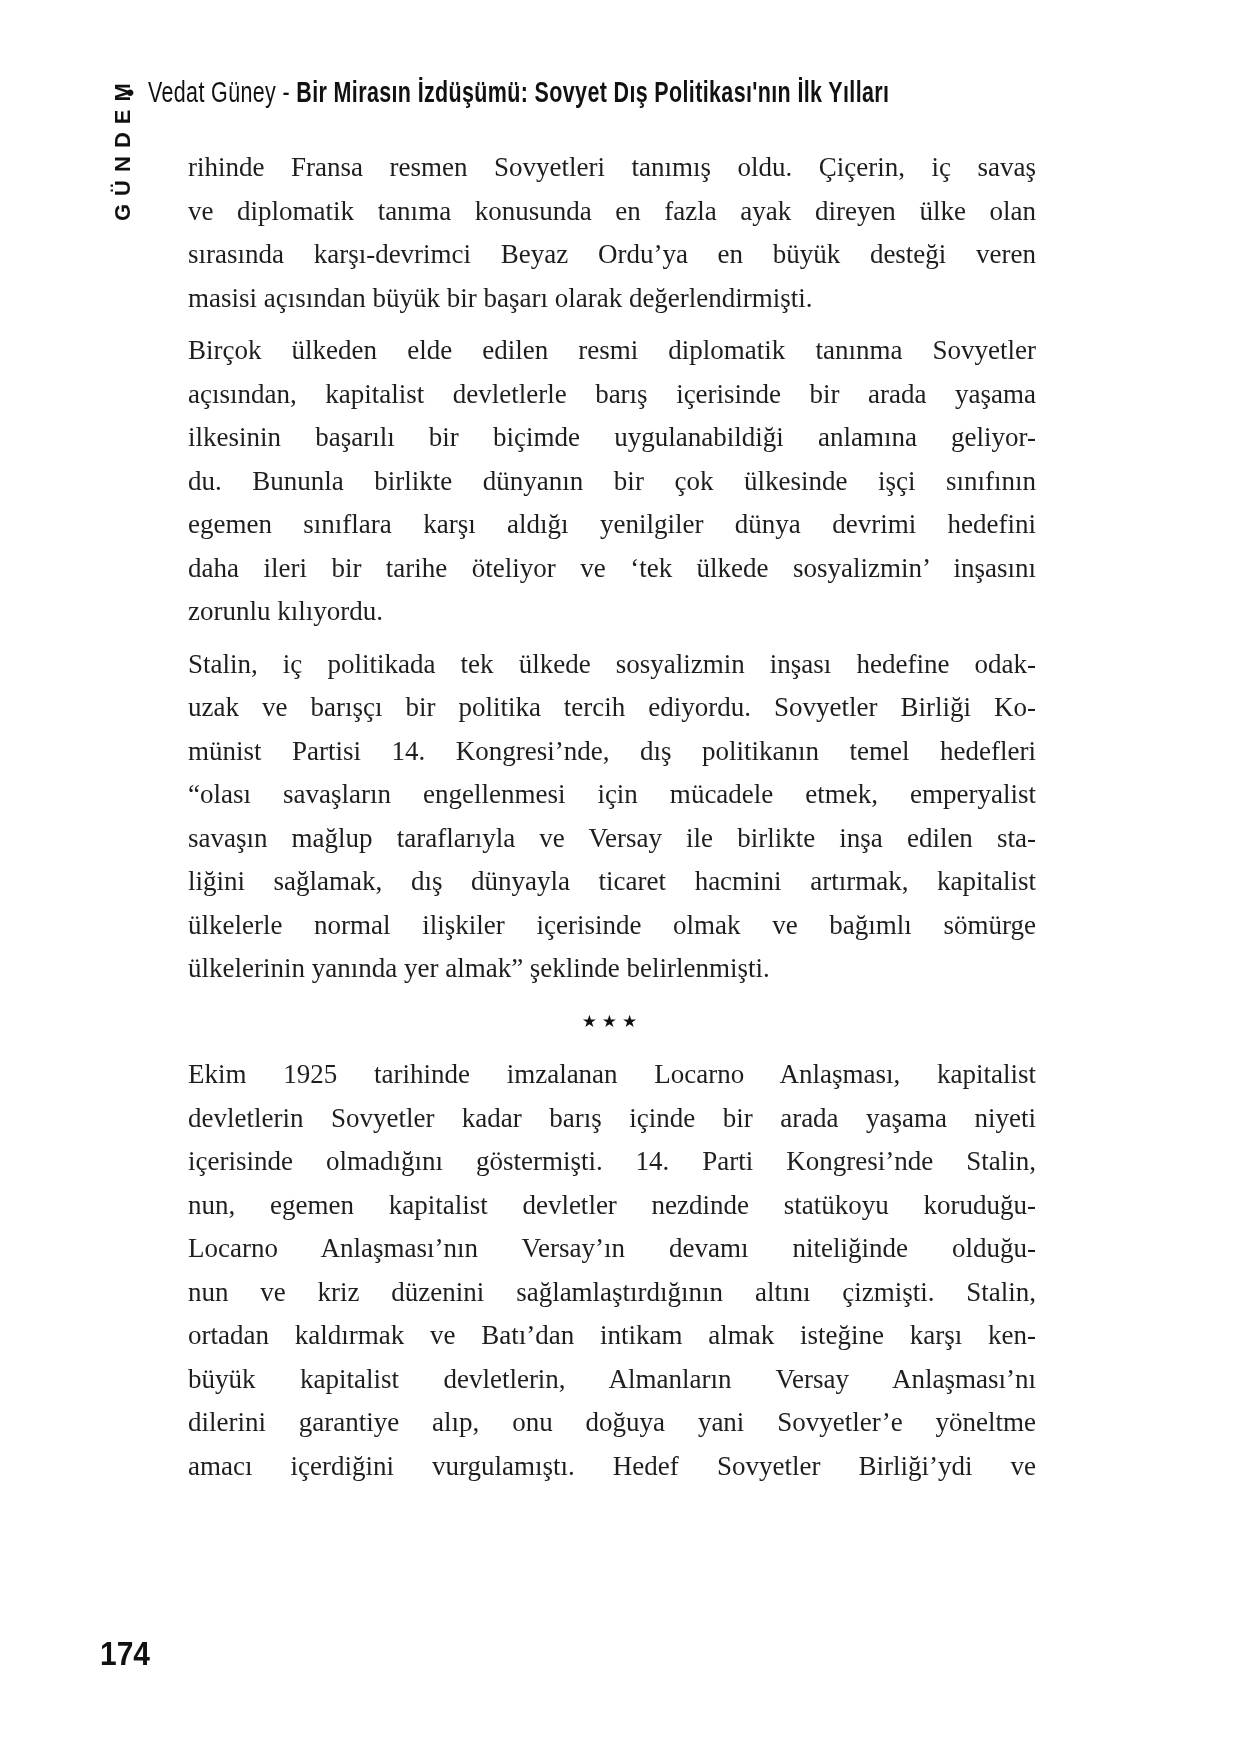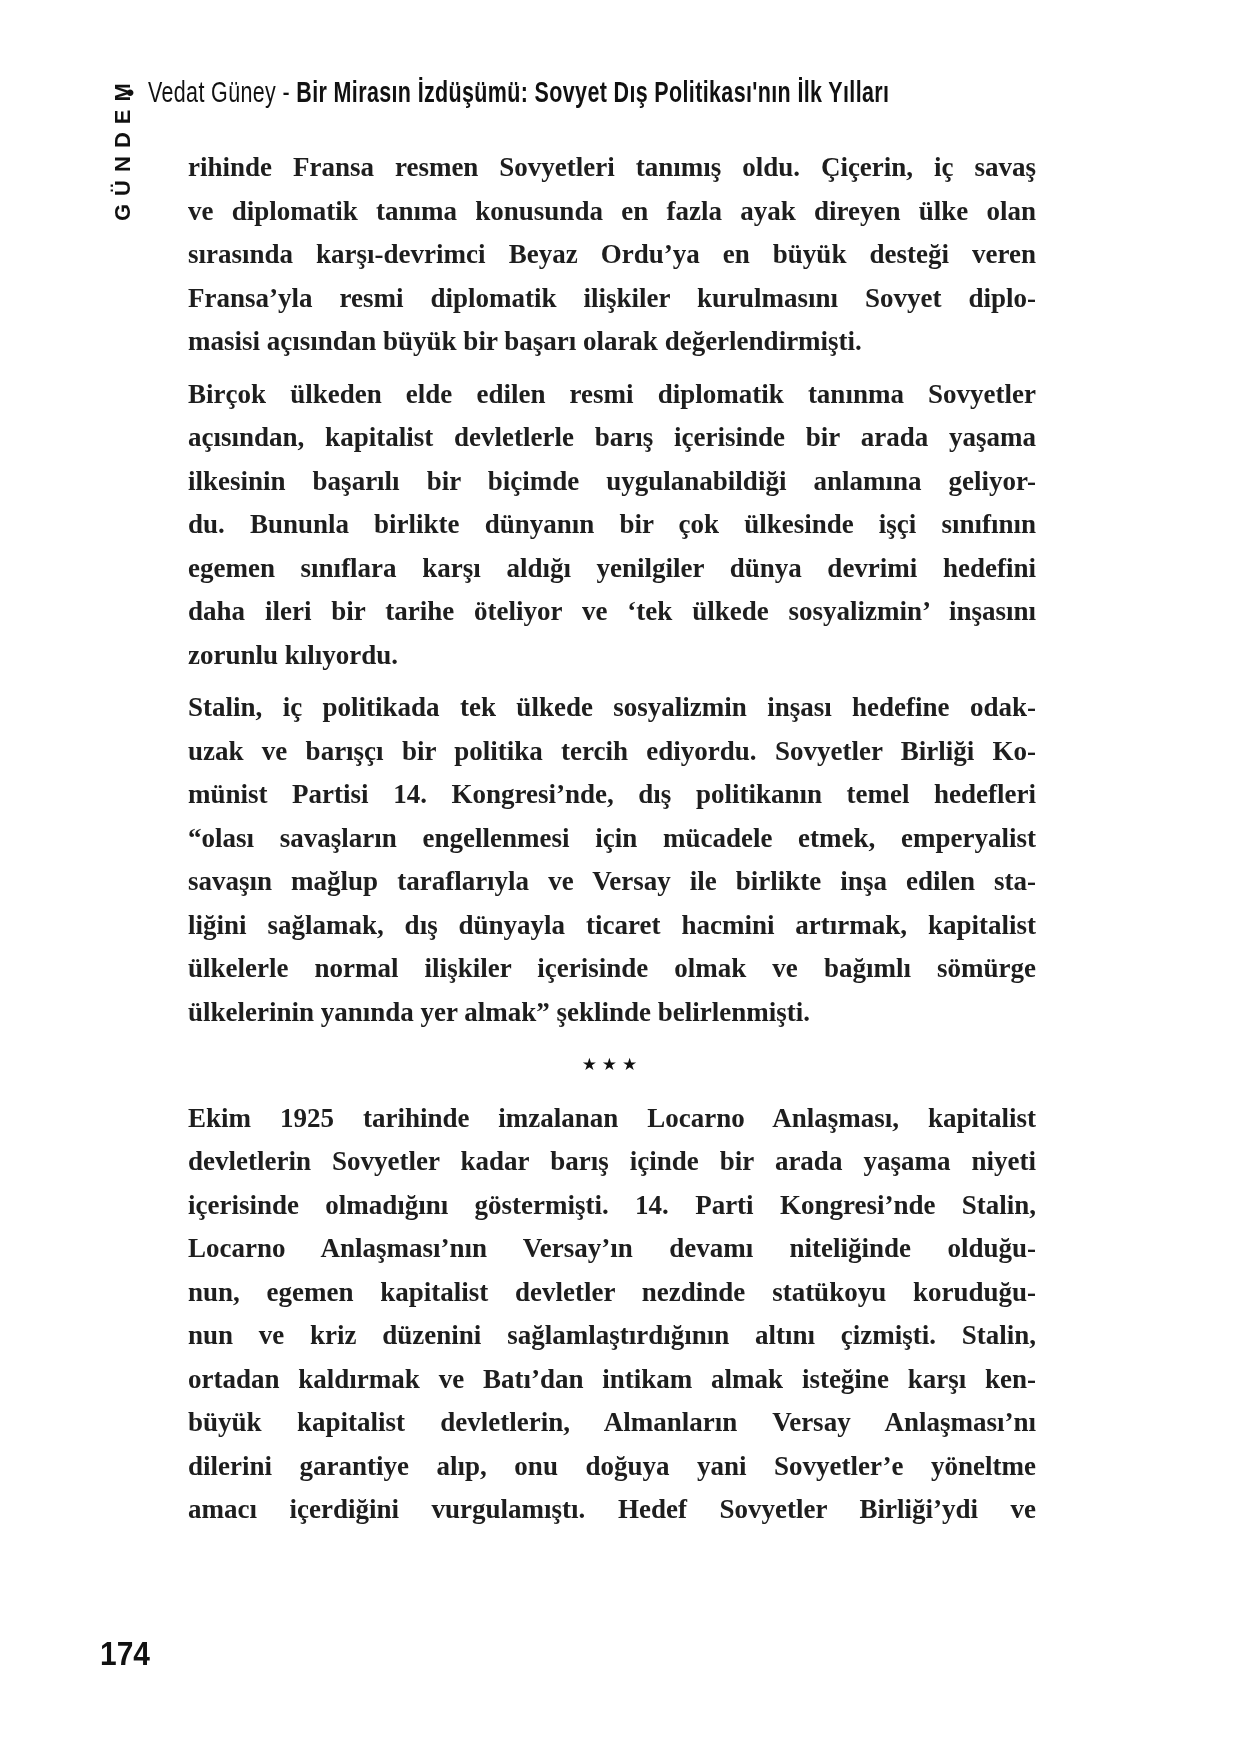--- a/index.html
+++ b/index.html
@@ -65,21 +65,20 @@
     font-size: 27px;
     line-height: 43.5px;
     color: #1e1e1e;
   }
   .paragraph {
     margin: 0 0 9px 0;
   }
   .line {
     text-align: justify;
     text-align-last: justify;
-    font-weight: bold;
   }
   .line.last {
     text-align-last: left;
   }
   .stars-separator {
     text-align: center;
     font-family: "DejaVu Sans", sans-serif;
     font-size: 17px;
     letter-spacing: 5px;
     line-height: 43.5px;
@@ -108,21 +107,20 @@
     <span class="header-text"><span>Vedat Güney</span><span> - </span><span class="header-title">Bir Mirasın İzdüşümü: Sovyet Dış Politikası'nın İlk Yılları</span></span>
   </div>
 
   <div class="gundem">GÜNDEM</div>
 
   <div class="body-text">
       <div class="paragraph">
         <div class="line">rihinde Fransa resmen Sovyetleri tanımış oldu. Çiçerin, iç savaş</div>
         <div class="line">ve diplomatik tanıma konusunda en fazla ayak direyen ülke olan</div>
         <div class="line">sırasında karşı-devrimci Beyaz Ordu’ya en büyük desteği veren</div>
-        <div class="line">Fransa’yla resmi diplomatik ilişkiler kurulmasını Sovyet diplo-</div>
         <div class="line last">masisi açısından büyük bir başarı olarak değerlendirmişti.</div>
       </div>
       <div class="paragraph">
         <div class="line">Birçok ülkeden elde edilen resmi diplomatik tanınma Sovyetler</div>
         <div class="line">açısından, kapitalist devletlerle barış içerisinde bir arada yaşama</div>
         <div class="line">ilkesinin başarılı bir biçimde uygulanabildiği anlamına geliyor-</div>
         <div class="line">du. Bununla birlikte dünyanın bir çok ülkesinde işçi sınıfının</div>
         <div class="line">egemen sınıflara karşı aldığı yenilgiler dünya devrimi hedefini</div>
         <div class="line">daha ileri bir tarihe öteliyor ve ‘tek ülkede sosyalizmin’ inşasını</div>
         <div class="line last">zorunlu kılıyordu.</div>
@@ -135,22 +133,22 @@
         <div class="line">savaşın mağlup taraflarıyla ve Versay ile birlikte inşa edilen sta-</div>
         <div class="line">liğini sağlamak, dış dünyayla ticaret hacmini artırmak, kapitalist</div>
         <div class="line">ülkelerle normal ilişkiler içerisinde olmak ve bağımlı sömürge</div>
         <div class="line last">ülkelerinin yanında yer almak” şeklinde belirlenmişti.</div>
       </div>
       <div class="stars-separator">★★★</div>
       <div class="paragraph">
         <div class="line">Ekim 1925 tarihinde imzalanan Locarno Anlaşması, kapitalist</div>
         <div class="line">devletlerin Sovyetler kadar barış içinde bir arada yaşama niyeti</div>
         <div class="line">içerisinde olmadığını göstermişti. 14. Parti Kongresi’nde Stalin,</div>
+        <div class="line">nun, egemen kapitalist devletler nezdinde statükoyu koruduğu-</div>
         <div class="line">Locarno Anlaşması’nın Versay’ın devamı niteliğinde olduğu-</div>
-        <div class="line">nun, egemen kapitalist devletler nezdinde statükoyu koruduğu-</div>
         <div class="line">nun ve kriz düzenini sağlamlaştırdığının altını çizmişti. Stalin,</div>
         <div class="line">ortadan kaldırmak ve Batı’dan intikam almak isteğine karşı ken-</div>
         <div class="line">büyük kapitalist devletlerin, Almanların Versay Anlaşması’nı</div>
         <div class="line">dilerini garantiye alıp, onu doğuya yani Sovyetler’e yöneltme</div>
         <div class="line">amacı içerdiğini vurgulamıştı. Hedef Sovyetler Birliği’ydi ve</div>
       </div>
     </div>
 
   <div class="page-number">174</div>
 

